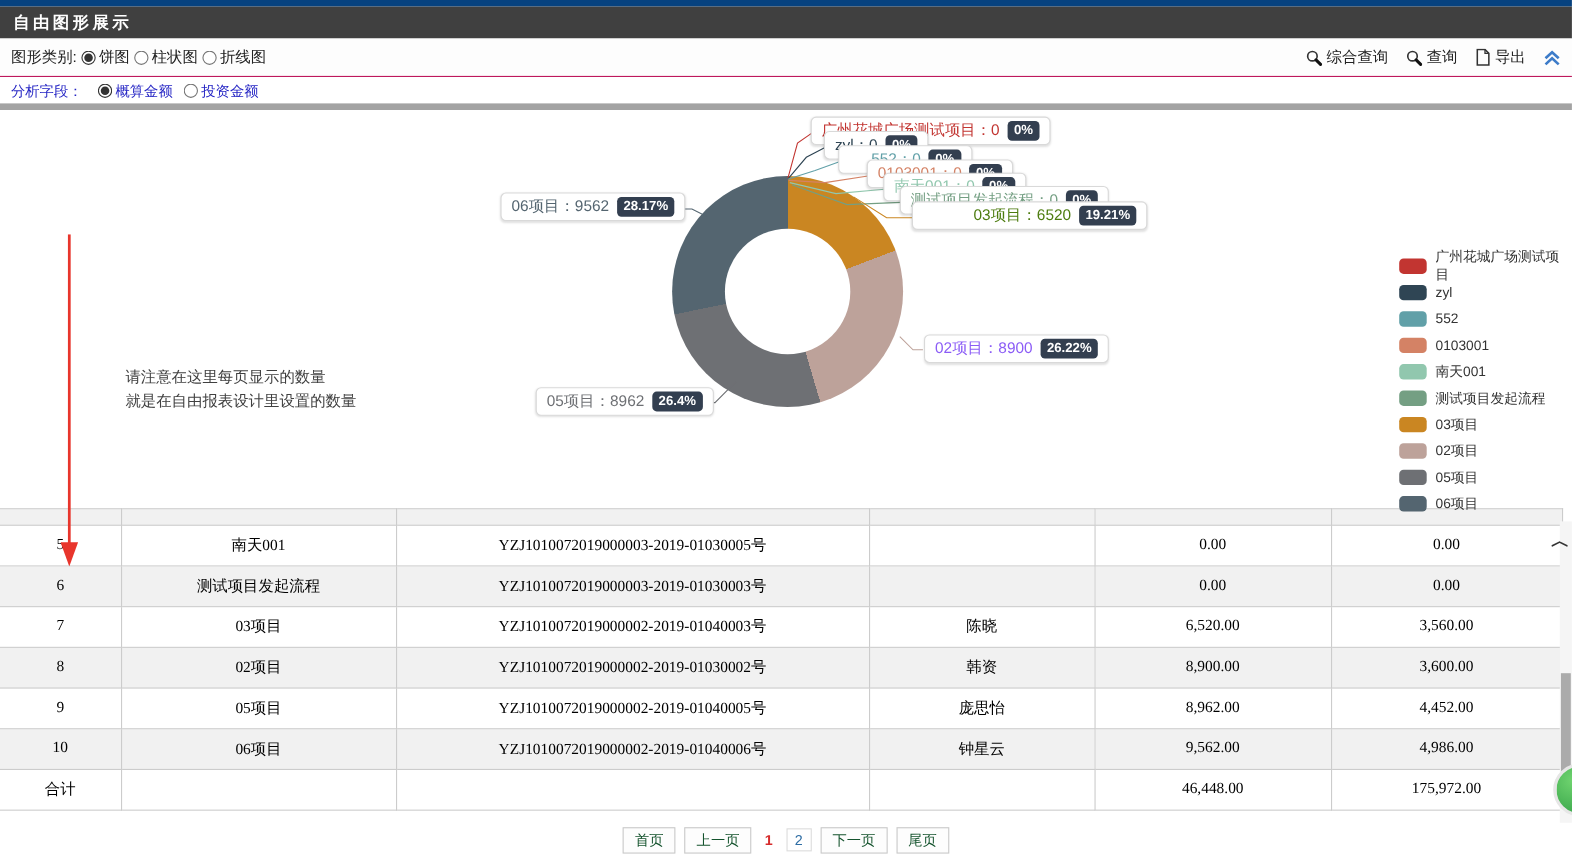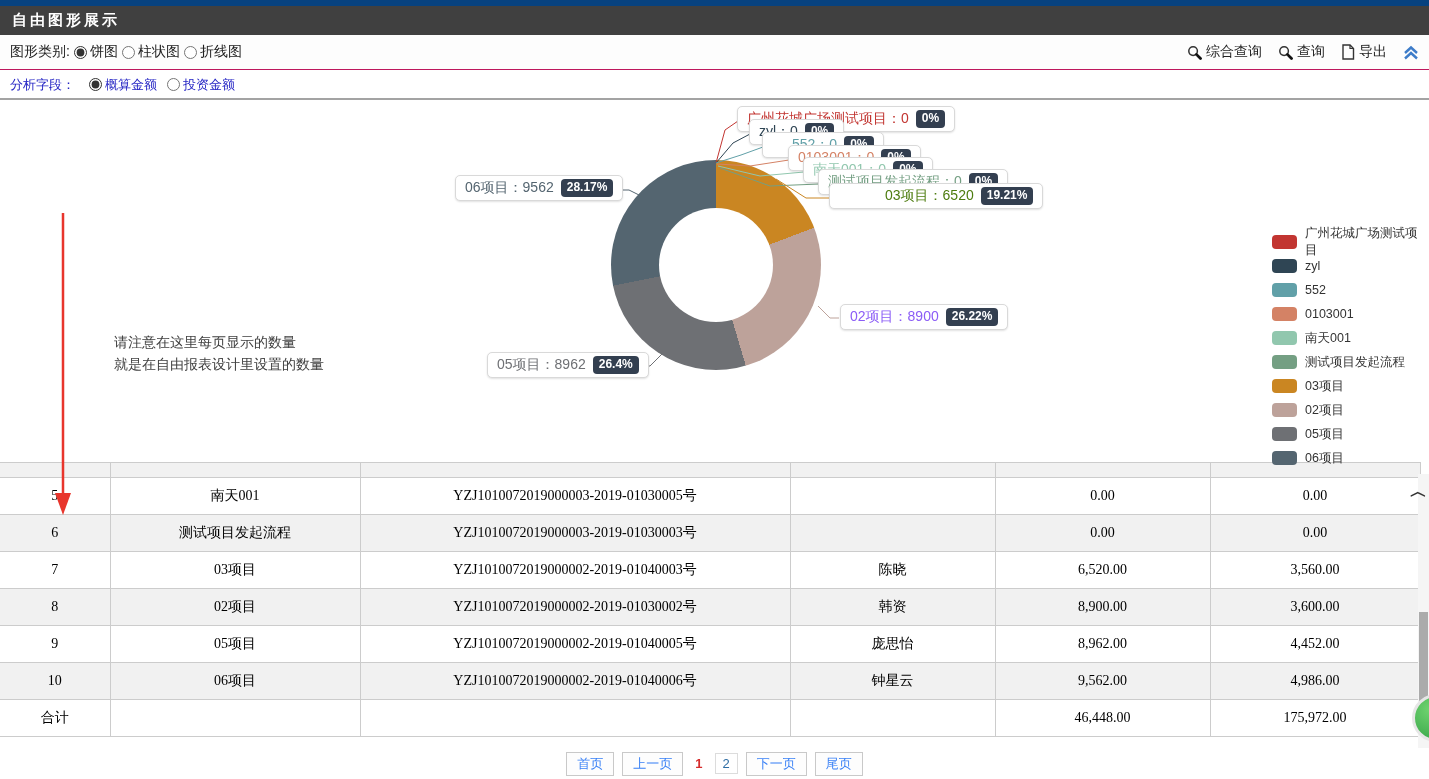--- a/index.html
+++ b/index.html
@@ -13,21 +13,21 @@
   .titlebar .title { color:#fff; font-size:15px; font-weight:bold; letter-spacing:3px; }
 
   .toolbar { position:absolute; left:0; top:35px; width:100%; height:35px; background:#fdfdfd; border-bottom:1px solid #be185d; display:flex; align-items:center; padding:0 10px; font-size:14px; color:#222; }
   .toolbar .left { display:flex; align-items:center; gap:4px; }
   .toolbar .right { margin-left:auto; display:flex; align-items:center; gap:16px; }
   .tool-btn { display:flex; align-items:center; gap:4px; cursor:pointer; color:#222; }
   .radio-group { display:flex; align-items:center; gap:10px; }
   .radio-item { display:flex; align-items:center; gap:3px; }
   input[type=radio] { width:13px; height:13px; accent-color:#333; }
 
-  .filterbar { position:absolute; left:0; top:71px; width:100%; height:29px; background:#fff; border-bottom:2px solid #a3a3a3; display:flex; align-items:center; padding:0 10px; font-size:13px; color:#2424c4; }
+  .filterbar { position:absolute; left:0; top:71px; width:100%; height:29px; background:#fff; border-bottom:6px solid #a3a3a3; display:flex; align-items:center; padding:0 10px; font-size:13px; color:#2424c4; }
   .filterbar .radio-group { margin-left:14px; color:#2424c4; }
 
   
   .chart-area { position:absolute; left:0; top:100px; width:1429px; height:362px; background:#fff; }
   .donut { position:absolute; border-radius:50%; z-index:1; }
   .donut-hole { position:absolute; border-radius:50%; background:#fff; z-index:2; }
   #leader-svg { position:absolute; left:0; top:0; z-index:3; pointer-events:none; }
 
   .callout { position:absolute; display:flex; align-items:center; gap:7px; background:#fff; border:1px solid #d9d9d9; border-radius:5px; padding:3px 9px; font-size:14px; white-space:nowrap; box-shadow:0 1px 2px rgba(0,0,0,.12); }
   .callout .badge { background:#333f50; color:#fff; font-size:12px; font-weight:bold; border-radius:4px; padding:2px 6px; line-height:1.1; }
@@ -50,21 +50,21 @@
   table.grid tr.partial td { height:15px; border-top:1px solid #ccc; }
 
   .scrollbar { position:absolute; right:0; top:12px; width:11px; height:274px; background:#f5f5f5; z-index:5; }
   .scroll-up { position:absolute; top:6px; left:-8px; color:#333; font-size:17px; font-weight:bold; }
   .scroll-thumb { position:absolute; top:138px; left:1px; width:9px; height:100px; background:#ababab; }
 
   .float-btn { position:absolute; left:1412px; top:694px; width:48px; height:48px; border-radius:50%; background:radial-gradient(circle at 35% 30%, #6fd36f, #2f9e44); border:3px solid #e6e6e6; color:#fff; font-weight:bold; font-size:16px; display:flex; align-items:center; justify-content:center; z-index:6; }
 
   
   .pager { position:absolute; left:0; top:748px; width:1429px; height:31px; background:#fff; display:flex; align-items:center; justify-content:center; gap:8px; font-size:13px; }
-  .pg-btn { border:1px solid #c9c9c9; background:#fdfdfd; color:#3b82f6; padding:2px 10px; cursor:pointer; }
+  .pg-btn { border:1px solid #c9c9c9; background:#fdfdfd; color:#14532d; padding:2px 10px; cursor:pointer; }
   .pg-page { border:1px solid #dcdcdc; background:#fff; color:#2e6da4; padding:2px 7px; cursor:pointer; }
   .pg-current { color:#d62c2c; font-weight:bold; padding:2px 4px; }
 
   .icon-svg { display:inline-block; vertical-align:middle; }
 </style>
 </head>
 <body>
 
 <div id="app">
 

